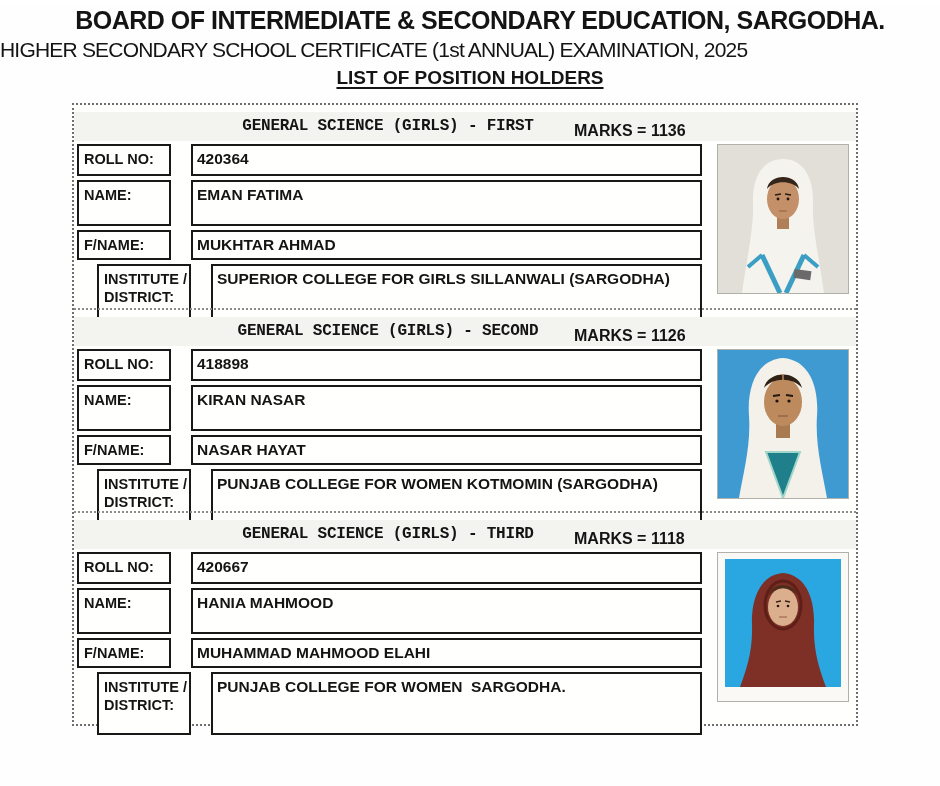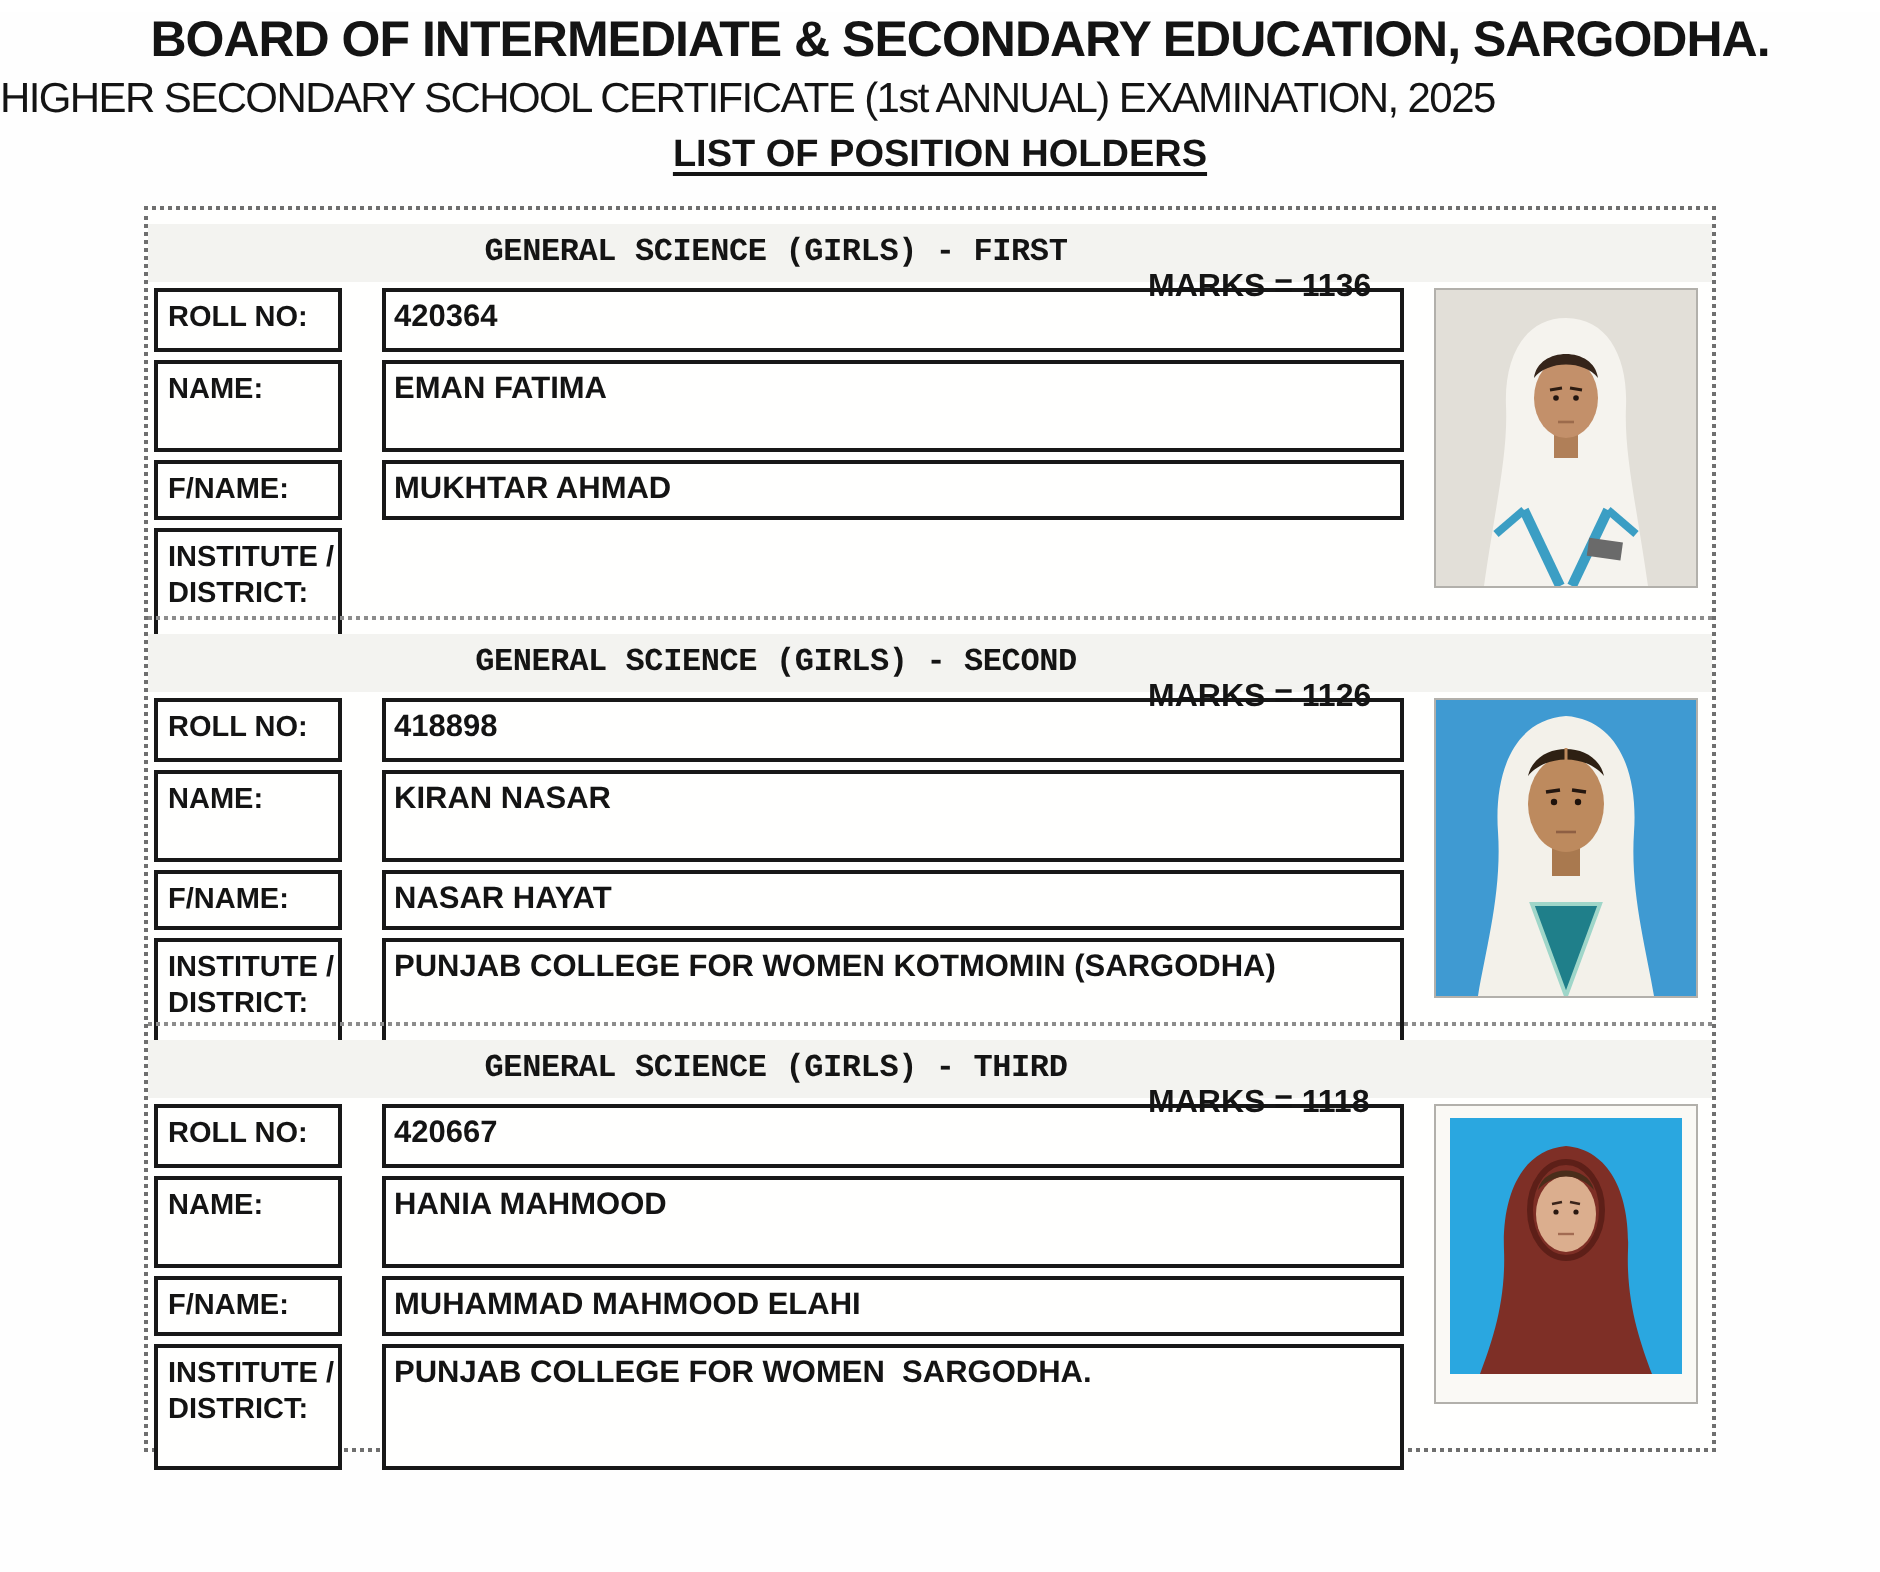--- a/index.html
+++ b/index.html
@@ -16,27 +16,27 @@
   
   .doc { position:absolute; left:72px; top:97px; width:786px; height:623px;
          border:2px dotted #6f6f6f; box-sizing:border-box; background:#fffffe; }
 
   .sec { position:relative; height:203px; box-sizing:border-box; padding-top:7px; }
   .sec + .sec { border-top:2px dotted #8c8c8c; }
 
   .band { position:relative; height:29px; background:#f3f3f0; }
   .band-title { position:absolute; left:0; top:0; width:628px; text-align:center;
                 line-height:29px; font-size:16px; font-weight:700; letter-spacing:-0.2px;font-family:Liberation Mono, monospace; }
-  .band-marks { position:absolute; left:500px; top:17px; line-height:29px;
+  .band-marks { position:absolute; left:500px; top:4px; line-height:29px;
                 font-size:16px; font-weight:700; }
 
   .rows { margin:3px 0 0 3px; width:625px; }
   .row { display:flex; margin-bottom:4px; }
   .row-roll { height:32px; } .row-name { height:46px; }
-  .row-fname { height:30px; } .row-inst { height:63px; }
+  .row-fname { height:30px; } .row-inst { height:63px;margin-left:20px; }
   .cell { box-sizing:border-box; border:2px solid #181818; background:#fffffe; }
   .label { width:94px; padding:4px 0 16px 5px; font-size:14.5px; font-weight:700; line-height:1.25; }
   .gap   { width:20px; }
   .value { flex:1; padding:4px 0 0 4px; font-size:15.5px; font-weight:700; white-space:pre; }
 
   .photo { position:absolute; left:643px; top:39px; width:130px; height:148px;
            border:1px solid #b2b0ab; background:#e8e6e0; }
   .photo svg { display:block; }
 </style>
 </head>
@@ -67,20 +67,21 @@
           <div class="cell value">EMAN FATIMA</div>
         </div>
         <div class="row row-fname">
           <div class="cell label">F/NAME:</div>
           <div class="gap"></div>
           <div class="cell value">MUKHTAR AHMAD</div>
         </div>
         <div class="row row-inst">
           <div class="cell label">INSTITUTE / DISTRICT:</div>
           <div class="gap"></div>
+          <div class="cell value">SUPERIOR COLLEGE FOR GIRLS SILLANWALI (SARGODHA)</div>
         </div>
       </div>
       <figure class="photo" style="margin:0">
         <svg width="130" height="148" viewBox="0 0 130 148">
           <rect x="0" y="0" width="130" height="148" fill="#e2dfd8"></rect>
           <path d="M65,14 C44,14 34,34 35,58 C36,82 30,106 24,148 L106,148 C100,106 94,82 95,58 C96,34 86,14 65,14 Z" fill="#f5f3ee"></path>
           <path d="M44,110 L62,148" stroke="#3b9ec4" stroke-width="5" fill="none"></path>
           <path d="M86,110 L68,148" stroke="#3b9ec4" stroke-width="5" fill="none"></path>
           <path d="M30,122 L44,110" stroke="#3b9ec4" stroke-width="4" fill="none"></path>
           <path d="M100,122 L86,110" stroke="#3b9ec4" stroke-width="4" fill="none"></path>

